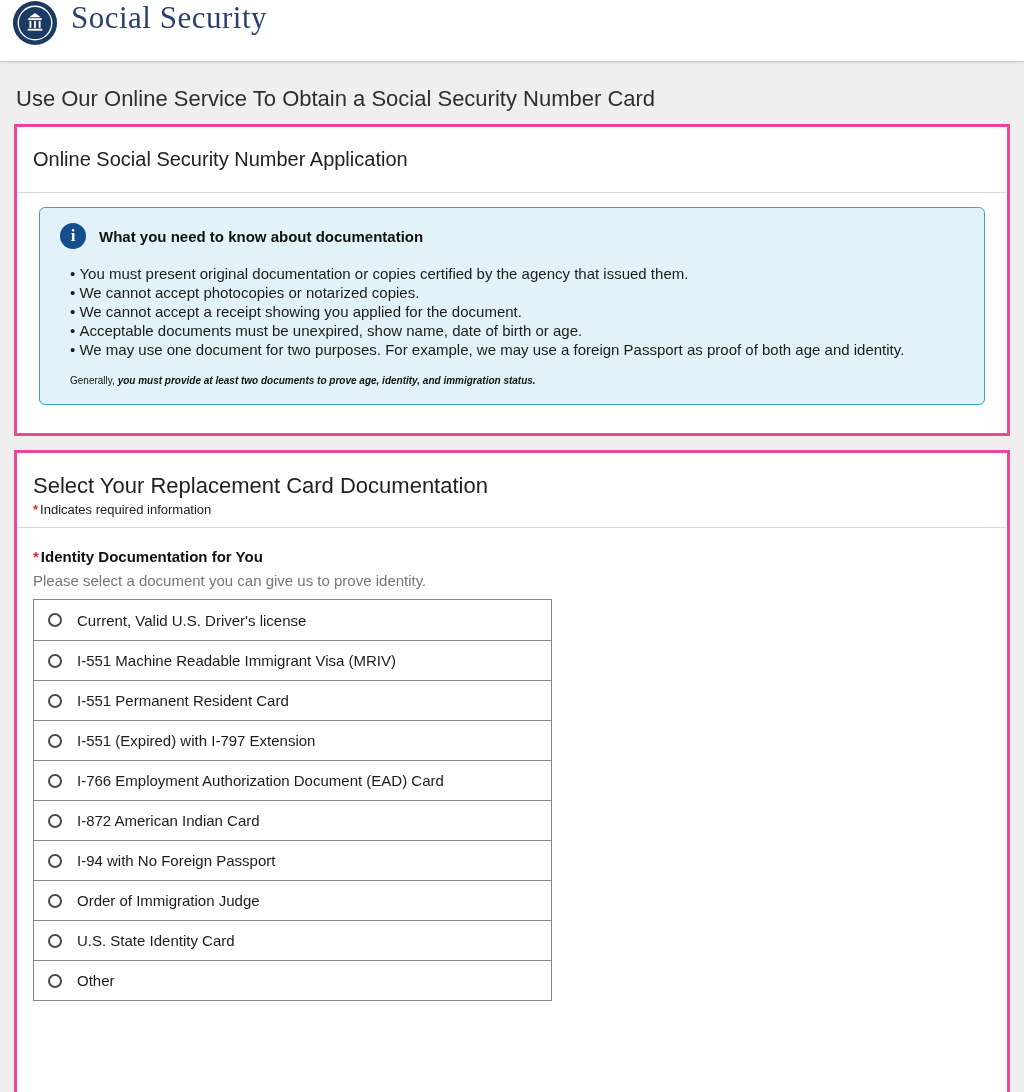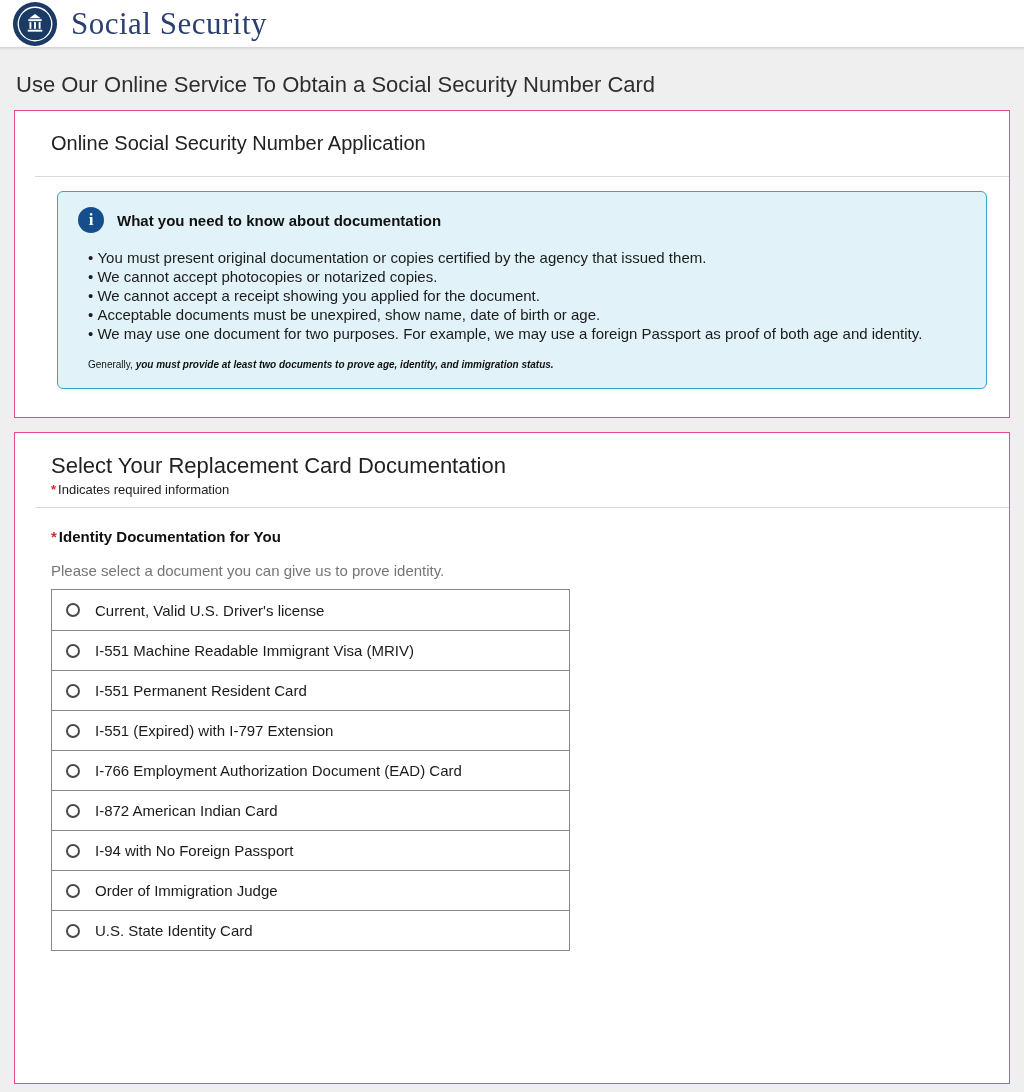--- a/index.html
+++ b/index.html
@@ -7,23 +7,22 @@
   body {
     font-family:"Liberation Sans", sans-serif;
     background:#efefef;
     color:#1b1b1b;
     overflow:hidden;
   }
 
   
   .header {
     background:#ffffff;
-    height:48px;
+    height:62px;
     display:flex;
-    align-items:center;
     padding:0 12px;
     border-bottom:1px solid #d5d5d5;
     box-shadow:0 1px 2px rgba(0,0,0,.10);
   }
   .seal { width:46px; height:46px; display:inline-block; flex:0 0 auto; }
   .brand {
     font-family:"Liberation Serif", serif;
     font-size:31px;
     color:#2a3f6f;
     margin-left:13px;
@@ -36,23 +35,22 @@
   .page-title {
     font-size:22px;
     font-weight:400;
     color:#2e2e2e;
     padding:24px 16px 12px 16px;
   }
 
   
   .card {
     background:#ffffff;
-    border:1px solid #ec4899;
+    border:3px solid #ec4899;
     margin:0 14px 14px 14px;
-    padding-left:20px;
   }
   .card-divider { border-top:1px solid #dadada; }
   .card-heading {
     font-size:20px;
     font-weight:400;
     color:#212121;
     padding:21px 16px;
   }
 
   
@@ -89,21 +87,21 @@
   .info-summary em { font-style:italic; font-weight:700; }
 
   
   .card-last { margin-bottom:0; min-height:652px; }
   .selection-head { padding:20px 16px 10px 16px; }
   .card-heading2 { font-size:22px; font-weight:400; color:#212121; }
   .required-note { font-size:13px; color:#1b1b1b; margin-top:3px; }
   .req { color:#d42b2b; font-weight:700; margin-right:2px; }
 
   .question { padding:20px 16px 26px 16px; }
-  .question-label { font-size:15px; font-weight:700; color:#111; margin-bottom:17px; }
+  .question-label { font-size:15px; font-weight:700; color:#111; margin-bottom:7px; }
   .question-label .req { font-size:15px; }
   .question-help { font-size:15px; color:#767676; margin-bottom:10px; }
 
   .options-list {
     width:519px;
     border:1px solid #878787;
     background:#fff;
   }
   .option-row {
     display:flex;
@@ -215,15 +213,19 @@
           <span class="option-label">I-94 with No Foreign Passport</span>
         </label>
         <label class="option-row">
           <span class="radio"></span>
           <span class="option-label">Order of Immigration Judge</span>
         </label>
         <label class="option-row">
           <span class="radio"></span>
           <span class="option-label">U.S. State Identity Card</span>
         </label>
+        <label class="option-row">
+          <span class="radio"></span>
+          <span class="option-label">Other</span>
+        </label>
       </div>
   </div>
 </section>
 
 </body></html>

